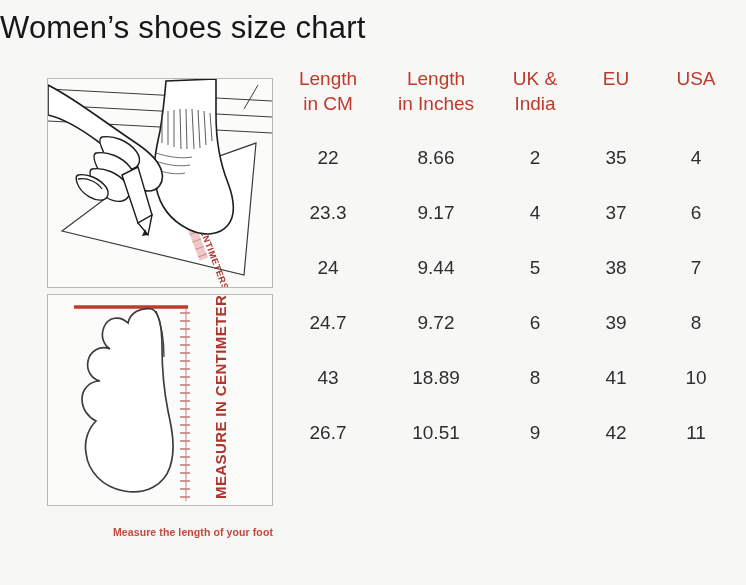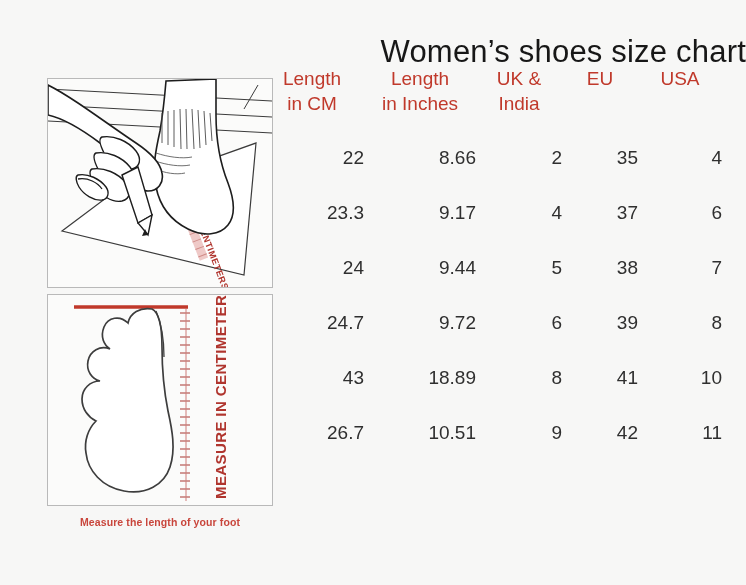--- a/index.html
+++ b/index.html
@@ -20,27 +20,26 @@
     inset: 0;
     background: #f7f7f6;
   }
 
   
   .chart-title {
     position: absolute;
     top: 6px;
     left: 0;
     width: 746px;
-    text-align: right;
+    text-align: left;
     font-size: 31px;
     font-weight: 400;
     letter-spacing: 0.2px;
     color: #171717;
     line-height: 44px;
-    margin-top: 24px;
   }
 
   
   .illustrations {
     position: absolute;
     left: 47px;
     top: 78px;
     width: 226px;
   }
   .illus-box {
@@ -49,52 +48,52 @@
     border: 1px solid #b9b9b9;
     background: #fbfbfa;
     overflow: hidden;
   }
   .illus-box.first { height: 210px; }
   .illus-box.second { height: 212px; margin-top: 6px; }
 
   .illus-svg { display: block; width: 100%; height: 100%; }
 
   .measure-caption {
-    margin-top: 9px;
-    text-align: center;
+    margin-top: 19px;
+    text-align: right;
     color: #c9463c;
     font-size: 10.5px;
     font-weight: bold;
     line-height: 14px;
     letter-spacing: 0.1px;
   }
 
   
   .size-table {
     position: absolute;
-    left: 260px;
+    left: 276px;
     top: 66px;
     width: 462px;
     border-collapse: collapse;
     table-layout: fixed;
   }
   .size-table th {
     color: #c0392b;
     font-size: 19px;
     font-weight: 400;
     line-height: 25px;
     padding: 0 0 14px 0;
     vertical-align: top;
     text-align: center;
   }
   .size-table td {
     font-size: 19px;
     font-weight: 400;
     color: #2f2f2f;
-    text-align: right;
+    text-align: center;
     height: 55px;
     padding: 0;
   }
   col.c-cm     { width: 104px; }
   col.c-in     { width: 112px; }
   col.c-uk     { width: 86px;  }
   col.c-eu     { width: 76px;  }
   col.c-usa    { width: 84px;  }
 
   .hdr-line { display: block; }

